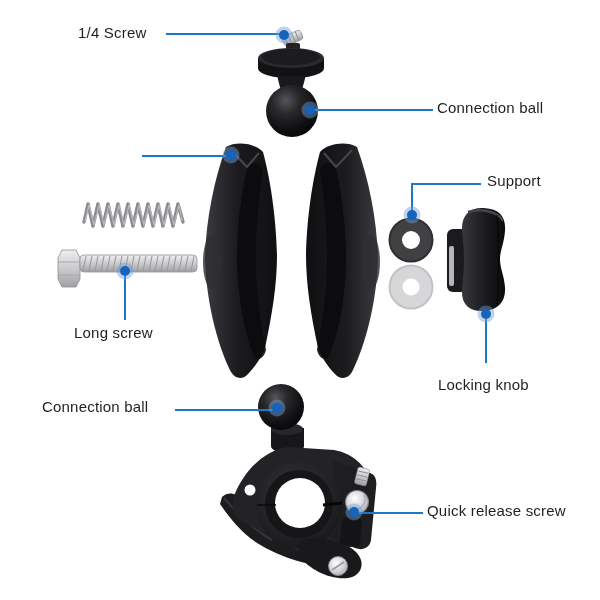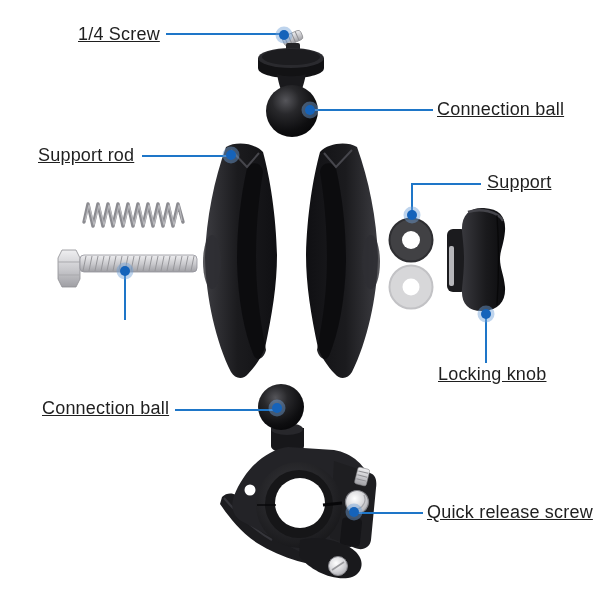--- a/index.html
+++ b/index.html
@@ -9,29 +9,29 @@
     --text:#1f1f1f;
     --bg:#ffffff;
   }
   html,body{margin:0;padding:0;background:#e9e9e9;}
   .stage{
     position:relative;width:600px;height:600px;background:var(--bg);
     font-family:"Liberation Sans",sans-serif;overflow:hidden;margin:0 auto;
   }
   .stage svg{position:absolute;left:0;top:0;}
   .lbl{
-    position:absolute;font-size:18px;line-height:1.15;color:var(--text);
-    white-space:nowrap;letter-spacing:.2px;text-decoration:underline;
+    position:absolute;font-size:15px;line-height:1.15;color:var(--text);
+    white-space:nowrap;letter-spacing:.2px;
   }
   #lbl-quarter{left:78px;top:24px}
   #lbl-conn-top{left:437px;top:99px}
   #lbl-support{left:38px;top:145px}
   #lbl-gasket{left:487px;top:172px}
   #lbl-long{left:74px;top:324px}
-  #lbl-lock{left:438px;top:364px}
+  #lbl-lock{left:438px;top:376px}
   #lbl-conn-bottom{left:42px;top:398px}
   #lbl-quick{left:427px;top:502px}
   .leader{stroke:var(--accent);stroke-width:2;fill:none}
   .dot-halo{fill:var(--accent-halo)}
   .dot-core{fill:var(--accent-dark)}
 </style>
 </head>
 <body>
 
 <div class="stage">
@@ -222,18 +222,18 @@
     </g>
     <g>
       <line class="leader" x1="356" y1="513" x2="423" y2="513"></line>
       <circle class="dot-halo" cx="354" cy="512" r="8.5"></circle>
         <circle class="dot-core" cx="354" cy="512" r="5"></circle>
     </g>
   </svg>
 
   <div class="lbl" id="lbl-quarter">1/4 Screw</div>
   <div class="lbl" id="lbl-conn-top">Connection ball</div>
-  <div class="lbl" id="lbl-support">Support rod</div>
   <div class="lbl" id="lbl-gasket">Support</div>
+  <div class="lbl" id="lbl-long">Long screw</div>
   <div class="lbl" id="lbl-lock">Locking knob</div>
   <div class="lbl" id="lbl-conn-bottom">Connection ball</div>
   <div class="lbl" id="lbl-quick">Quick release screw</div>
 </div>
 
 </body></html>

